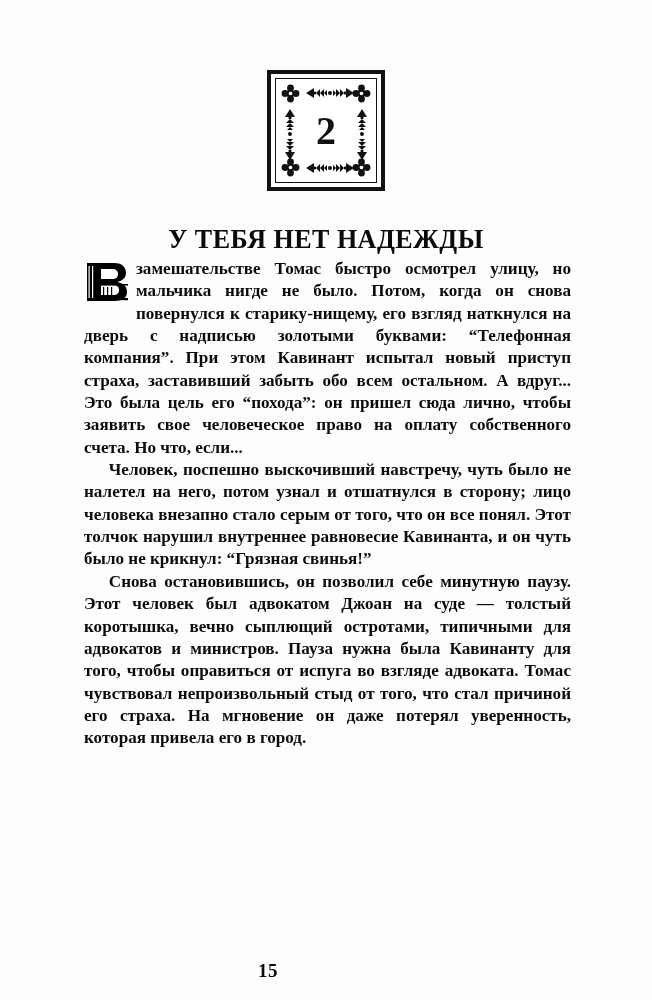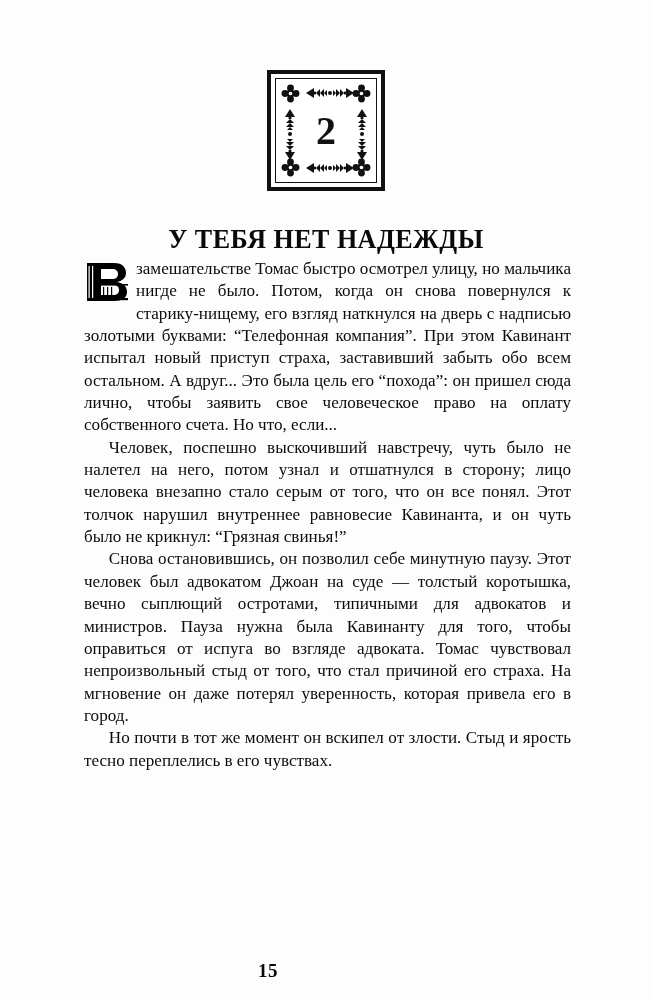--- a/index.html
+++ b/index.html
@@ -107,21 +107,21 @@
   .body-text {
     position: absolute;
     top: 258px;
     left: 84px;
     width: 487px;
     font-family: "Liberation Serif", "DejaVu Serif", serif;
     font-size: 17.1px;
     line-height: 22.35px;
     text-align: justify;
     text-justify: inter-word;
-    font-weight: 400;
+    font-weight: 700;
     color: #0b0b0b;
     -webkit-font-smoothing: none;
   }
   .body-text p {
     margin: 0;
     text-indent: 1.45em;
     hyphens: manual;
   }
   .body-text p.first {
     text-indent: 0;
@@ -295,20 +295,17 @@
 
 
     <p>
       <span>Человек, поспешно выскочивший навстречу, чуть было не налетел на него, потом узнал и отшатнулся в сторону; лицо человека внезапно стало серым от того, что он все понял. Этот толчок нарушил внутреннее равновесие Кавинанта, и он чуть было не крикнул: “Грязная свинья!”</span>
     </p>
 
     <p>
       <span>Снова остановившись, он позволил себе минутную паузу. Этот человек был адвокатом Джоан на суде — толстый коротышка, вечно сыплющий остротами, типичными для адвокатов и министров. Пауза нужна была Кавинанту для того, чтобы оправиться от испуга во взгляде адвоката. Томас чувствовал непроизвольный стыд от того, что стал причиной его страха. На мгновение он даже потерял уверенность, которая привела его в город.</span>
     </p>
 
-    <p>
-      <span>Но почти в тот же момент он вскипел от злости. Стыд и ярость тесно переплелись в его чувствах.</span>
-    </p>
   </div>
 
   <div class="folio">15</div>
 
 </div>
 
 </body></html>

